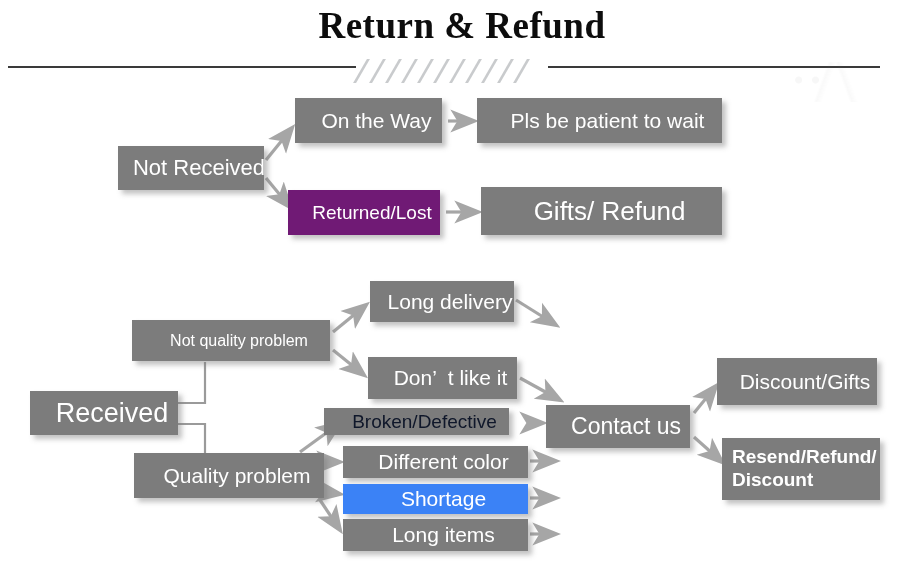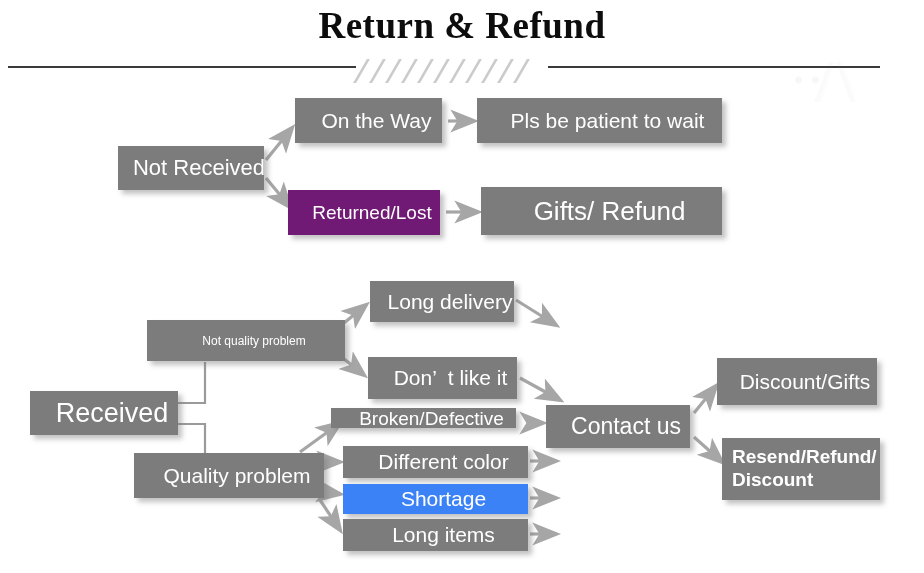--- a/index.html
+++ b/index.html
@@ -176,29 +176,29 @@
   <div class="box center" id="nr-n0" style="left: 295px; top: 98px; width: 147px; height: 45px; font-size: 21px; line-height: 25px; background: rgb(124, 124, 124); color: rgb(255, 255, 255);">On the Way</div>
 
   <div class="box center" id="nr-n1" style="left: 477px; top: 98px; width: 245px; height: 45px; font-size: 21px; line-height: 25px; background: rgb(124, 124, 124); color: rgb(255, 255, 255);">Pls be patient to wait</div>
 
   <div class="box center" id="nr-n2" style="left: 288px; top: 190px; width: 152px; height: 45px; font-size: 19px; line-height: 23px; background: #701a75; color: rgb(255, 255, 255);">Returned/Lost</div>
 
   <div class="box center" id="nr-n3" style="left: 481px; top: 187px; width: 241px; height: 48px; font-size: 26px; line-height: 48px; background: rgb(124, 124, 124); color: rgb(255, 255, 255);">Gifts/ Refund</div>
 
   <div class="box center" id="rc-root" style="left: 30px; top: 391px; width: 148px; height: 44px; font-size: 27px; line-height: 44px; background: rgb(124, 124, 124); color: rgb(255, 255, 255);">Received</div>
 
-  <div class="box center" id="rc-b0" style="left: 147px; top: 320px; width: 198px; height: 41px; font-size: 12px; line-height: 24px; background: rgb(124, 124, 124); color: rgb(255, 255, 255);">Not quality problem</div>
+  <div class="box center" id="rc-b0" style="left: 132px; top: 320px; width: 198px; height: 41px; font-size: 16px; line-height: 24px; background: rgb(124, 124, 124); color: rgb(255, 255, 255);">Not quality problem</div>
 
   <div class="box center" id="rc-b1" style="left: 134px; top: 453px; width: 190px; height: 45px; font-size: 21px; line-height: 25px; background: rgb(124, 124, 124); color: rgb(255, 255, 255);">Quality problem</div>
 
   <div class="box center" id="rc-nq0" style="left: 370px; top: 281px; width: 144px; height: 41px; font-size: 21px; line-height: 41px; background: rgb(124, 124, 124); color: rgb(255, 255, 255);">Long delivery</div>
 
   <div class="box center" id="rc-nq1" style="left: 368px; top: 357px; width: 149px; height: 42px; font-size: 21px; line-height: 42px; background: rgb(124, 124, 124); color: rgb(255, 255, 255);">Don’  t like it</div>
 
-  <div class="box center" id="rc-q0" style="left: 331px; top: 408px; width: 185px; height: 20px; font-size: 19px; line-height: 29px; background: rgb(124, 124, 124); color: #ffffff;">Broken/Defective</div>
+  <div class="box center" id="rc-q0" style="left: 324px; top: 408px; width: 185px; height: 27px; font-size: 19px; line-height: 29px; background: rgb(124, 124, 124); color: #0f172a;">Broken/Defective</div>
 
   <div class="box center" id="rc-q1" style="left: 343px; top: 446px; width: 185px; height: 32px; font-size: 21px; line-height: 32px; background: rgb(124, 124, 124); color: rgb(255, 255, 255);">Different color</div>
 
   <div class="box center" id="rc-q2" style="left: 343px; top: 484px; width: 185px; height: 30px; font-size: 21px; line-height: 30px; background: #3b82f6; color: rgb(255, 255, 255);">Shortage</div>
 
   <div class="box center" id="rc-q3" style="left: 343px; top: 519px; width: 185px; height: 32px; font-size: 21px; line-height: 32px; background: rgb(124, 124, 124); color: rgb(255, 255, 255);">Long items</div>
 
   <div class="box center" id="rc-contact" style="left: 546px; top: 405px; width: 144px; height: 43px; font-size: 23px; line-height: 43px; background: rgb(124, 124, 124); color: rgb(255, 255, 255);">Contact us</div>
 
   <div class="box center" id="rc-o0" style="left: 717px; top: 358px; width: 160px; height: 47px; font-size: 21px; line-height: 25px; background: rgb(124, 124, 124); color: #ffffff;">Discount/Gifts</div>

